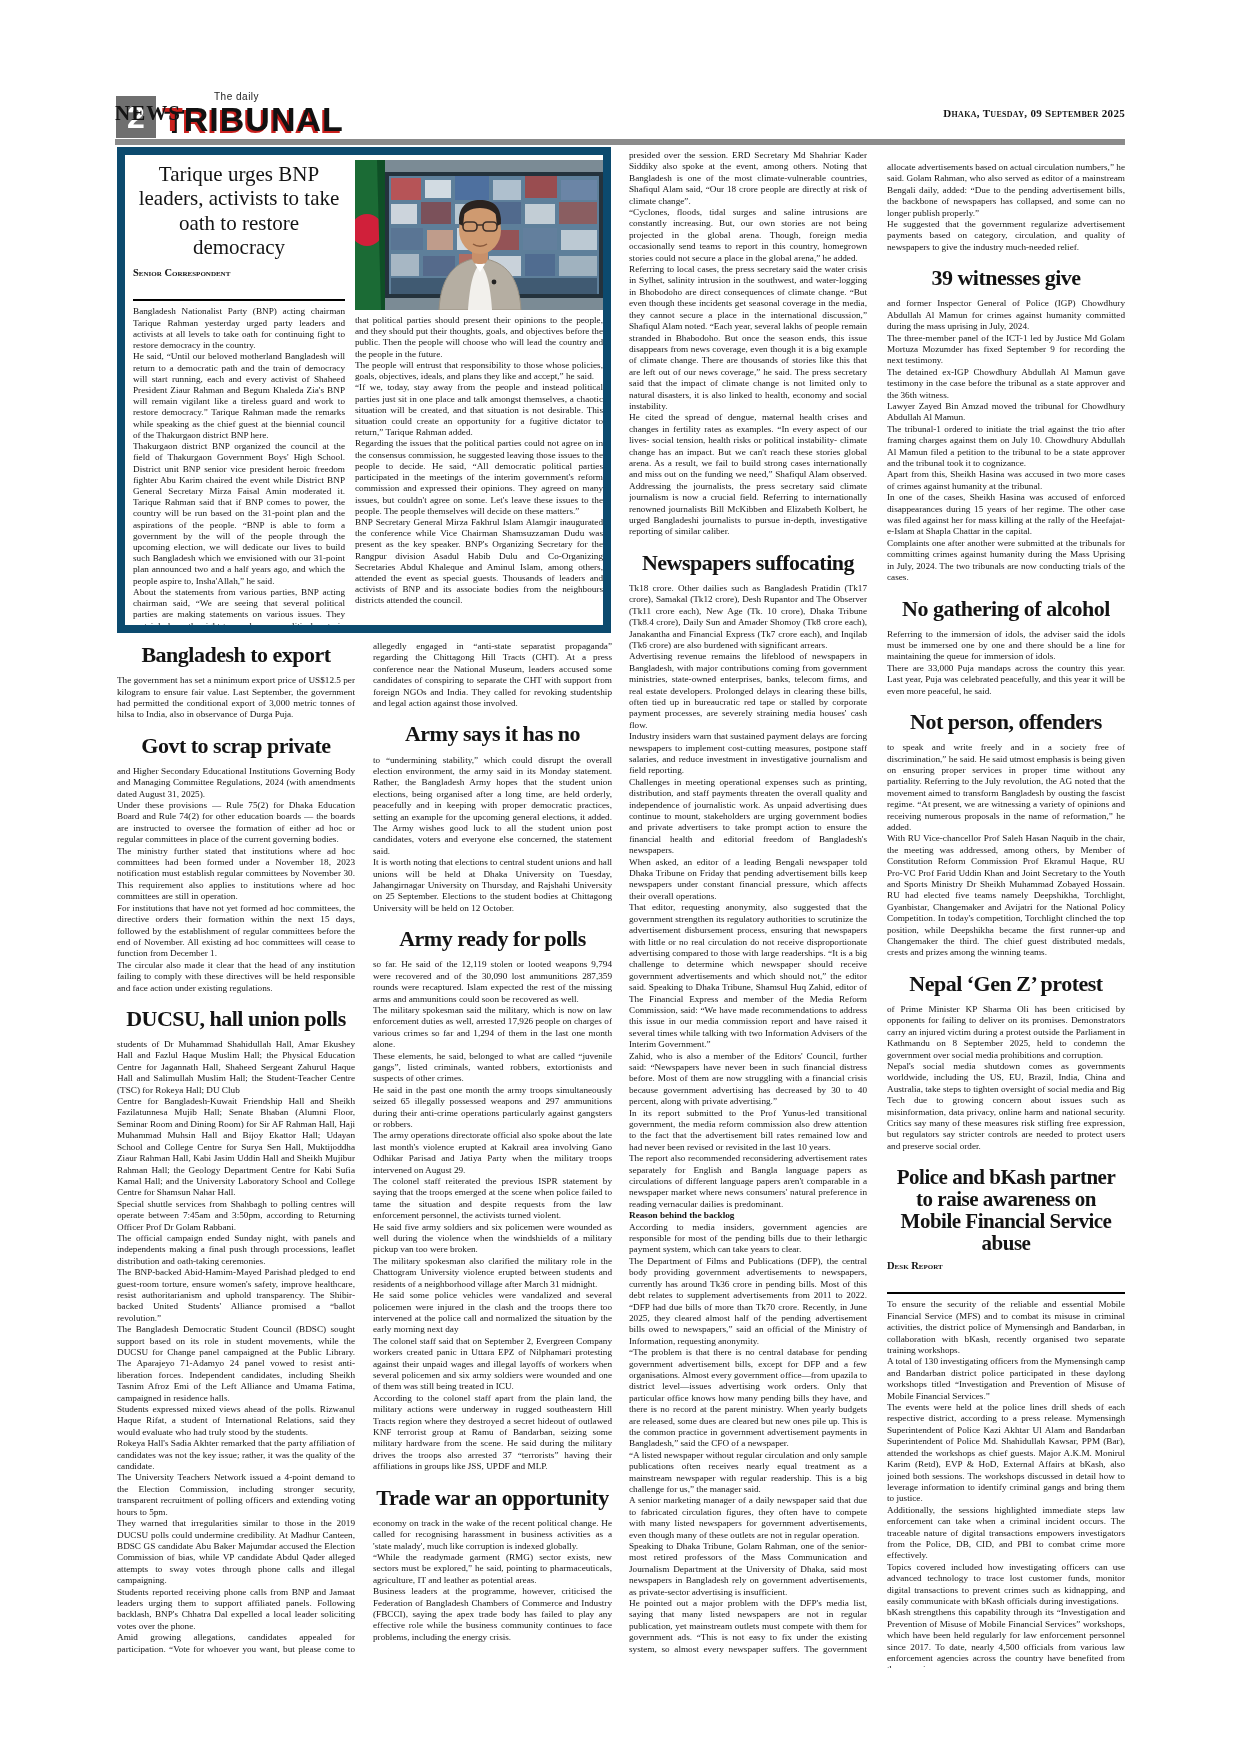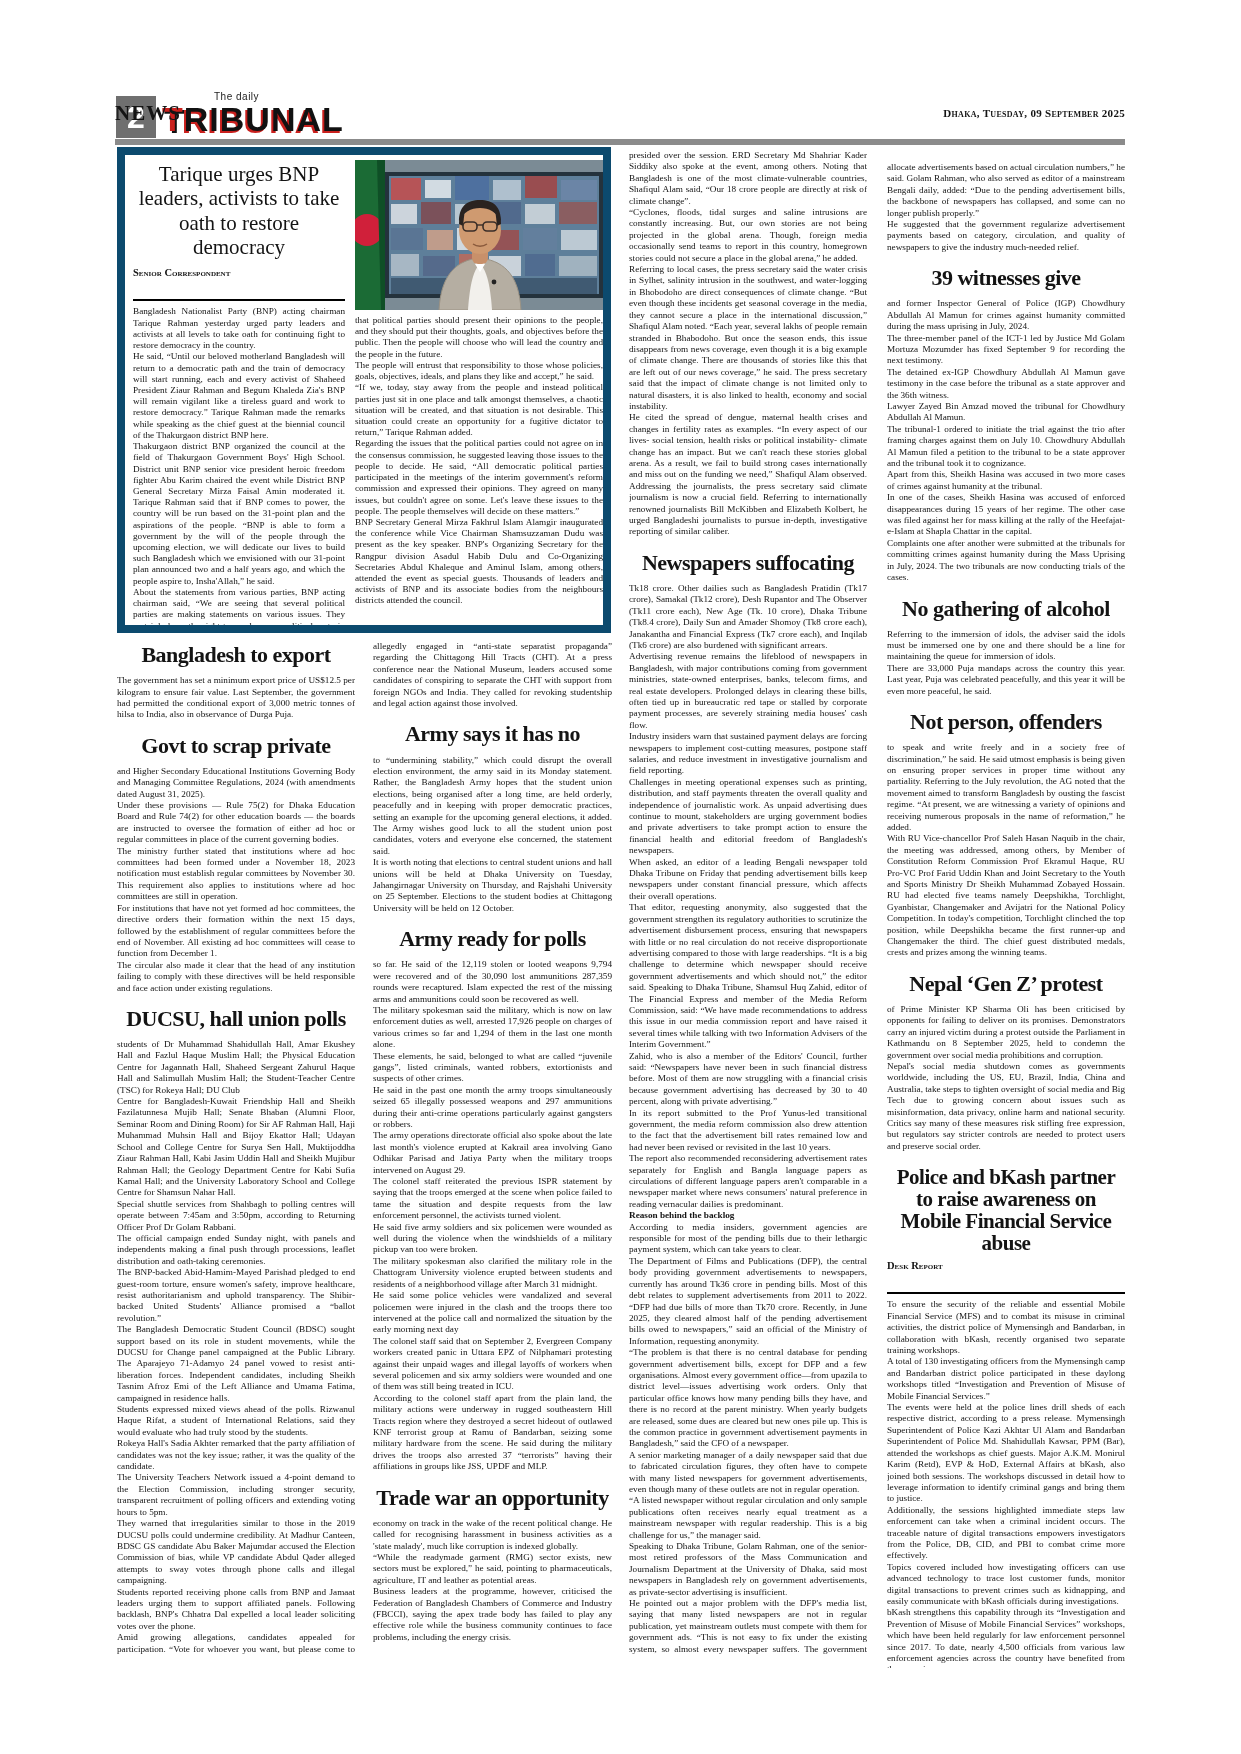--- a/index.html
+++ b/index.html
@@ -214,22 +214,22 @@
         <p>That editor, requesting anonymity, also suggested that the government strengthen its regulatory authorities to scrutinize the advertisement disbursement process, ensuring that newspapers with little or no real circulation do not receive disproportionate advertising compared to those with large readerships. “It is a big challenge to determine which newspaper should receive government advertisements and which should not,” the editor said. Speaking to Dhaka Tribune, Shamsul Huq Zahid, editor of The Financial Express and member of the Media Reform Commission, said: “We have made recommendations to address this issue in our media commission report and have raised it several times while talking with two Information Advisers of the Interim Government.”</p>
         <p>Zahid, who is also a member of the Editors' Council, further said: “Newspapers have never been in such financial distress before. Most of them are now struggling with a financial crisis because government advertising has decreased by 30 to 40 percent, along with private advertising.”</p>
         <p>In its report submitted to the Prof Yunus-led transitional government, the media reform commission also drew attention to the fact that the advertisement bill rates remained low and had never been revised or revisited in the last 10 years.</p>
         <p>The report also recommended reconsidering advertisement rates separately for English and Bangla language papers as circulations of different language papers aren't comparable in a newspaper market where news consumers' natural preference in reading vernacular dailies is predominant.</p>
       </div>
     <div class="bodytext subhead">Reason behind the backlog</div>
     <div class="bodytext">
         <p>According to media insiders, government agencies are responsible for most of the pending bills due to their lethargic payment system, which can take years to clear.</p>
         <p>The Department of Films and Publications (DFP), the central body providing government advertisements to newspapers, currently has around Tk36 crore in pending bills. Most of this debt relates to supplement advertisements from 2011 to 2022. “DFP had due bills of more than Tk70 crore. Recently, in June 2025, they cleared almost half of the pending advertisement bills owed to newspapers,” said an official of the Ministry of Information, requesting anonymity.</p>
         <p>“The problem is that there is no central database for pending government advertisement bills, except for DFP and a few organisations. Almost every government office—from upazila to district level—issues advertising work orders. Only that particular office knows how many pending bills they have, and there is no record at the parent ministry. When yearly budgets are released, some dues are cleared but new ones pile up. This is the common practice in government advertisement payments in Bangladesh,” said the CFO of a newspaper.</p>
+        <p>“A listed newspaper without regular circulation and only sample publications often receives nearly equal treatment as a mainstream newspaper with regular readership. This is a big challenge for us,” the manager said.</p>
         <p>A senior marketing manager of a daily newspaper said that due to fabricated circulation figures, they often have to compete with many listed newspapers for government advertisements, even though many of these outlets are not in regular operation.</p>
-        <p>“A listed newspaper without regular circulation and only sample publications often receives nearly equal treatment as a mainstream newspaper with regular readership. This is a big challenge for us,” the manager said.</p>
         <p>Speaking to Dhaka Tribune, Golam Rahman, one of the senior-most retired professors of the Mass Communication and Journalism Department at the University of Dhaka, said most newspapers in Bangladesh rely on government advertisements, as private-sector advertising is insufficient.</p>
         <p>He pointed out a major problem with the DFP's media list, saying that many listed newspapers are not in regular publication, yet mainstream outlets must compete with them for government ads. “This is not easy to fix under the existing system, so almost every newspaper suffers. The government should</p>
       </div>
   </div>
 
   <div class="col" id="col4">
     <div class="bodytext">
         <p>allocate advertisements based on actual circulation numbers,” he said. Golam Rahman, who also served as editor of a mainstream Bengali daily, added: “Due to the pending advertisement bills, the backbone of newspapers has collapsed, and some can no longer publish properly.”</p>
         <p>He suggested that the government regularize advertisement payments based on category, circulation, and quality of newspapers to give the industry much-needed relief.</p>
       </div>

